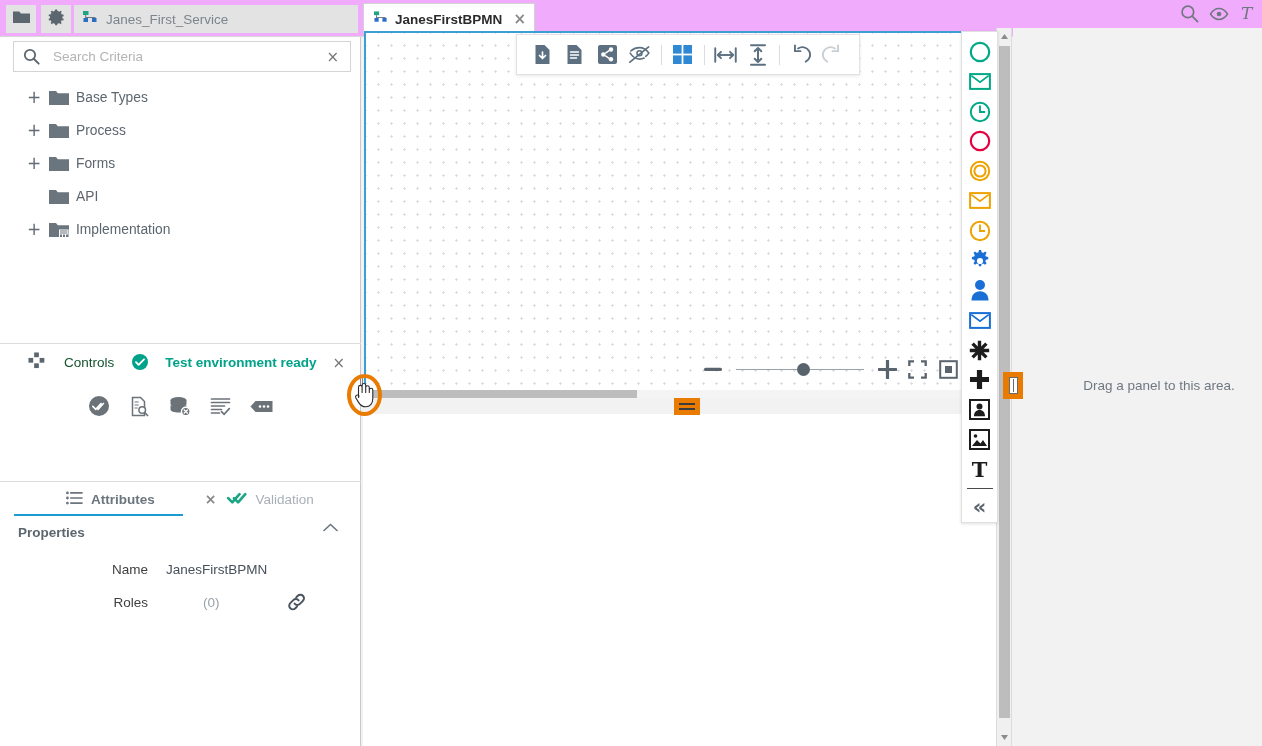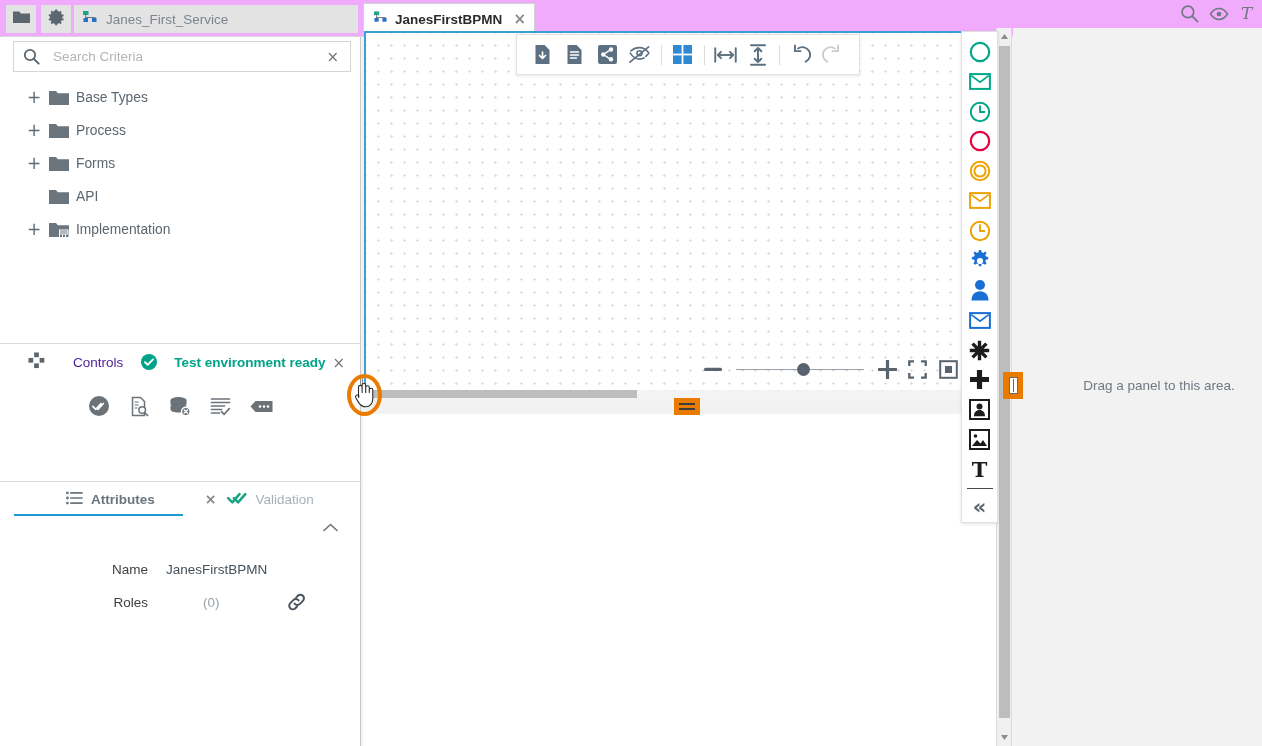--- a/index.html
+++ b/index.html
@@ -102,21 +102,21 @@
   .panel-sep {
     position: absolute; left: 0; width: 361px; height: 1px; background: #dcdcdc;
   }
 
   
   .controls-head {
     position: absolute; left: 0; top: 307px; width: 361px; height: 36px;
     display: flex; align-items: center; padding-left: 28px;
     font-size: 13.5px;
   }
-  .ch-title { color: #4c1d95; margin-left: 28px; }
+  .ch-title { color: #14532d; margin-left: 19px; }
   .ch-status {
     margin-left: 17px; color: #00a389; font-weight: bold; font-size: 13.5px;
   }
   .ch-check { margin-left: 18px; display: flex; }
   .ch-close {
     position: absolute; right: 16px; top: 10px;
     font-size: 15px; color: #777; cursor: pointer;
     font-family: "DejaVu Sans", sans-serif;
   }
   .controls-icons {
@@ -518,20 +518,23 @@
               <path d="M1.2 8.2l4.1 4.2 7.2-8.2" stroke="#1aa585" stroke-width="2.6" fill="none" stroke-linecap="round" stroke-linejoin="round"></path>
               <path d="M7 8.2l4.1 4.2 7.2-8.2" stroke="#1aa585" stroke-width="2.6" fill="none" stroke-linecap="round" stroke-linejoin="round"></path>
             </svg>
         </span>
         <span>Validation</span>
         <span class="attr-tab-x" style="margin-left:45px;">×</span>
       </div>
     </div>
     <div class="attr-underline"></div>
 
+    <div class="props-head">
+      <span>Properties</span>
+    </div>
     <span class="props-caret">
       <svg width="15" height="9" viewBox="0 0 15 9">
           <path d="M1 7.5L7.5 1.5 14 7.5" stroke="#6b757e" stroke-width="1.6" fill="none" stroke-linecap="round"></path>
         </svg>
     </span>
 
     <div class="prop-row" style="top:518px;">
       <span class="prop-label">Name</span>
       <span class="prop-value">JanesFirstBPMN</span>
     </div>

